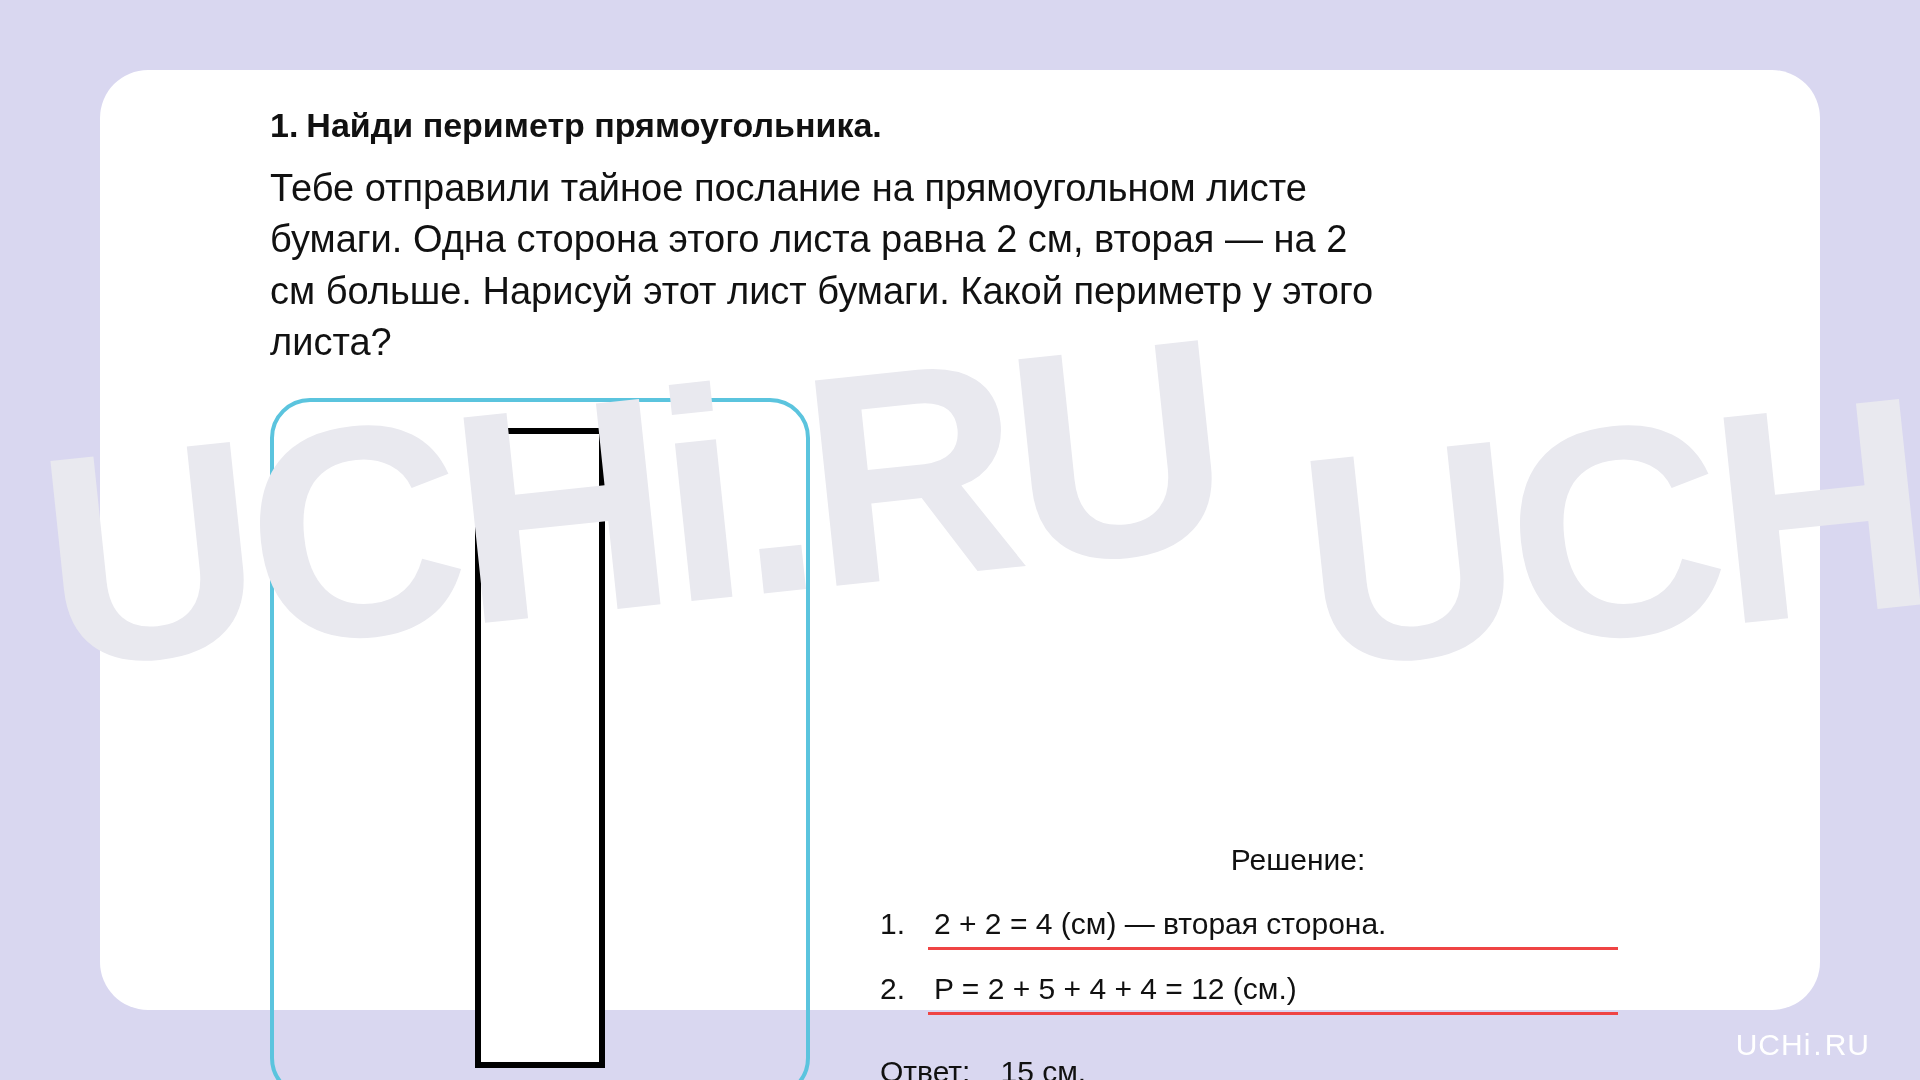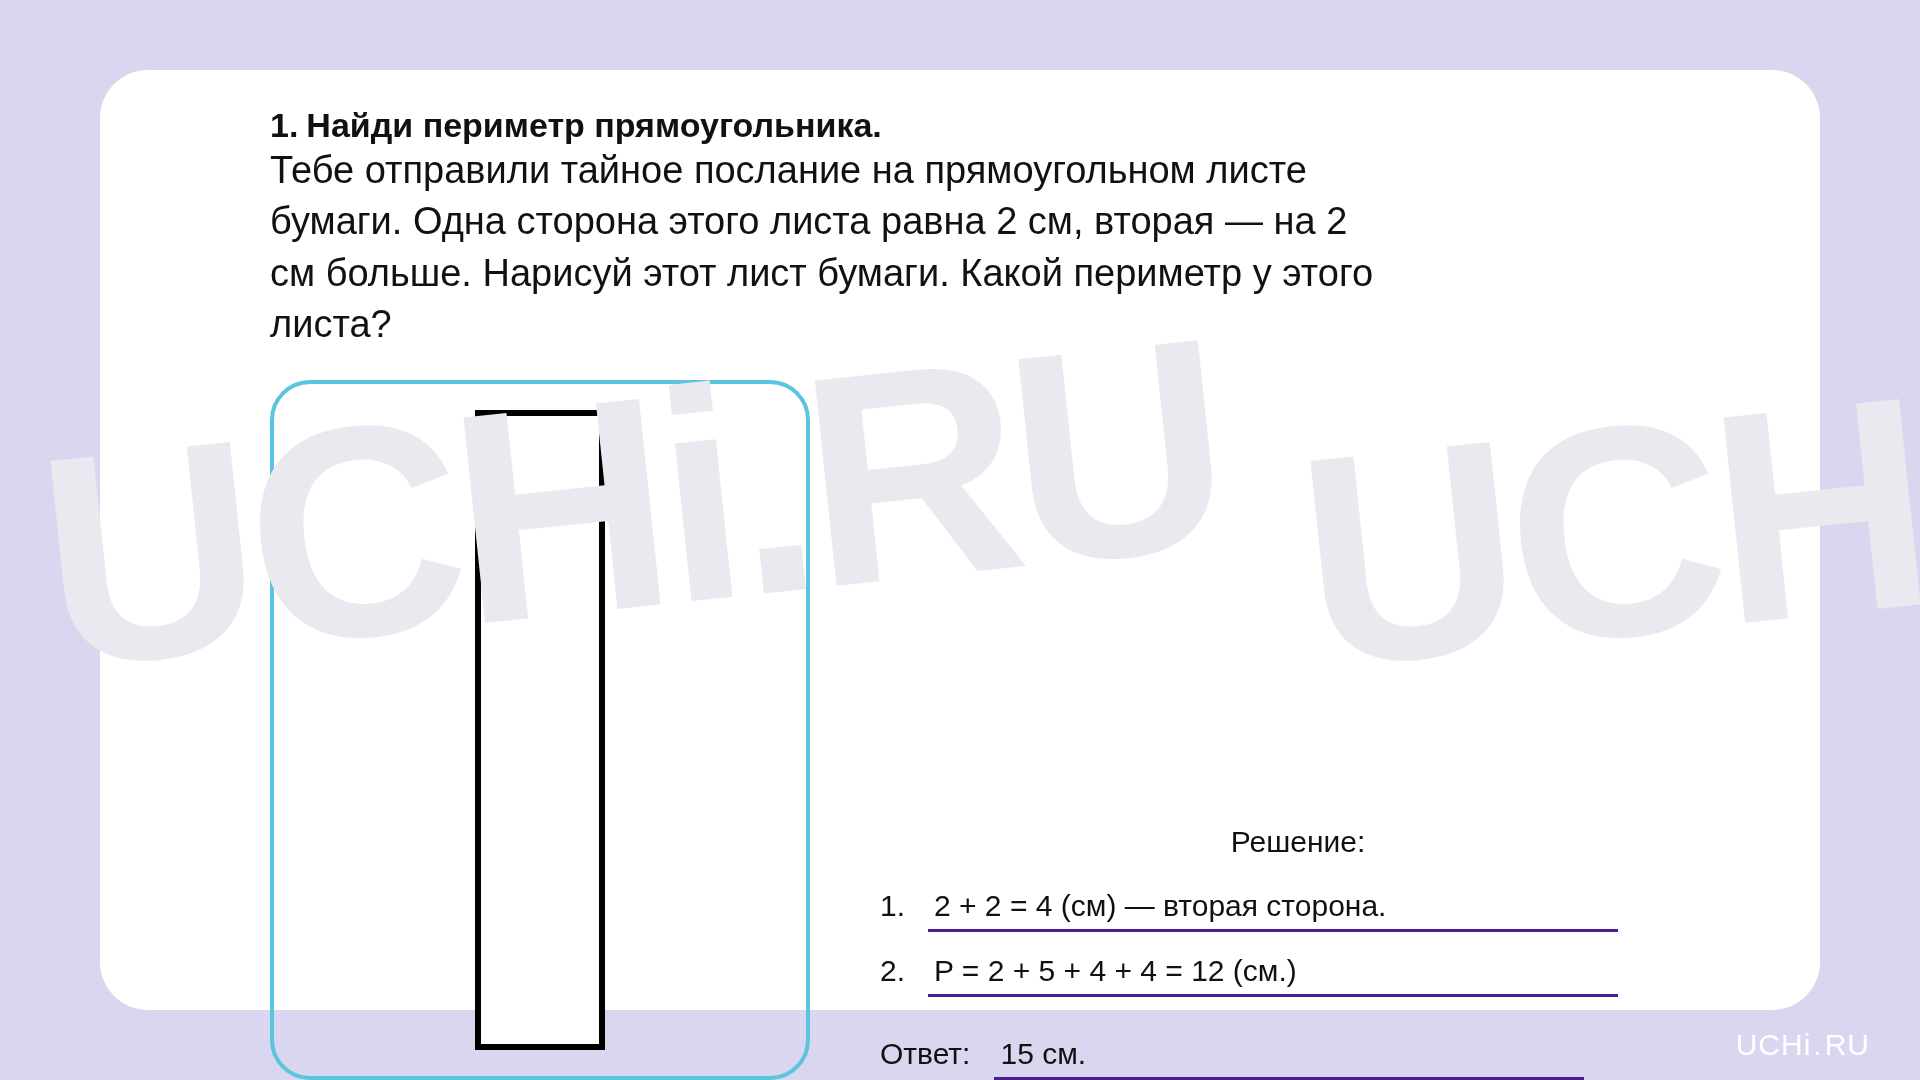--- a/index.html
+++ b/index.html
@@ -17,20 +17,21 @@
     top: 70px;
     width: 1720px;
     height: 940px;
     background: #ffffff;
     border-radius: 48px;
     padding: 36px 80px 40px 170px;
   }
   .heading {
     font-size: 34px;
     font-weight: 700;
+    margin-bottom: 18px;
   }
   .heading .num { margin-right: 8px; }
   .problem {
     font-size: 38px;
     line-height: 1.35;
     margin-bottom: 30px;
     max-width: 1120px;
   }
   .content {
     display: flex;
@@ -66,21 +67,21 @@
     display: flex;
     align-items: baseline;
     margin-bottom: 22px;
     font-size: 30px;
   }
   .line .prefix {
     width: 48px;
     flex-shrink: 0;
   }
   .fill {
-    border-bottom: 3px solid #4c1d95;
+    border-bottom: 3px solid #ef4444;
     min-width: 690px;
     padding: 0 6px 6px 6px;
   }
   .answer-row {
     display: flex;
     align-items: baseline;
     margin-top: 40px;
     font-size: 30px;
     gap: 24px;
   }

